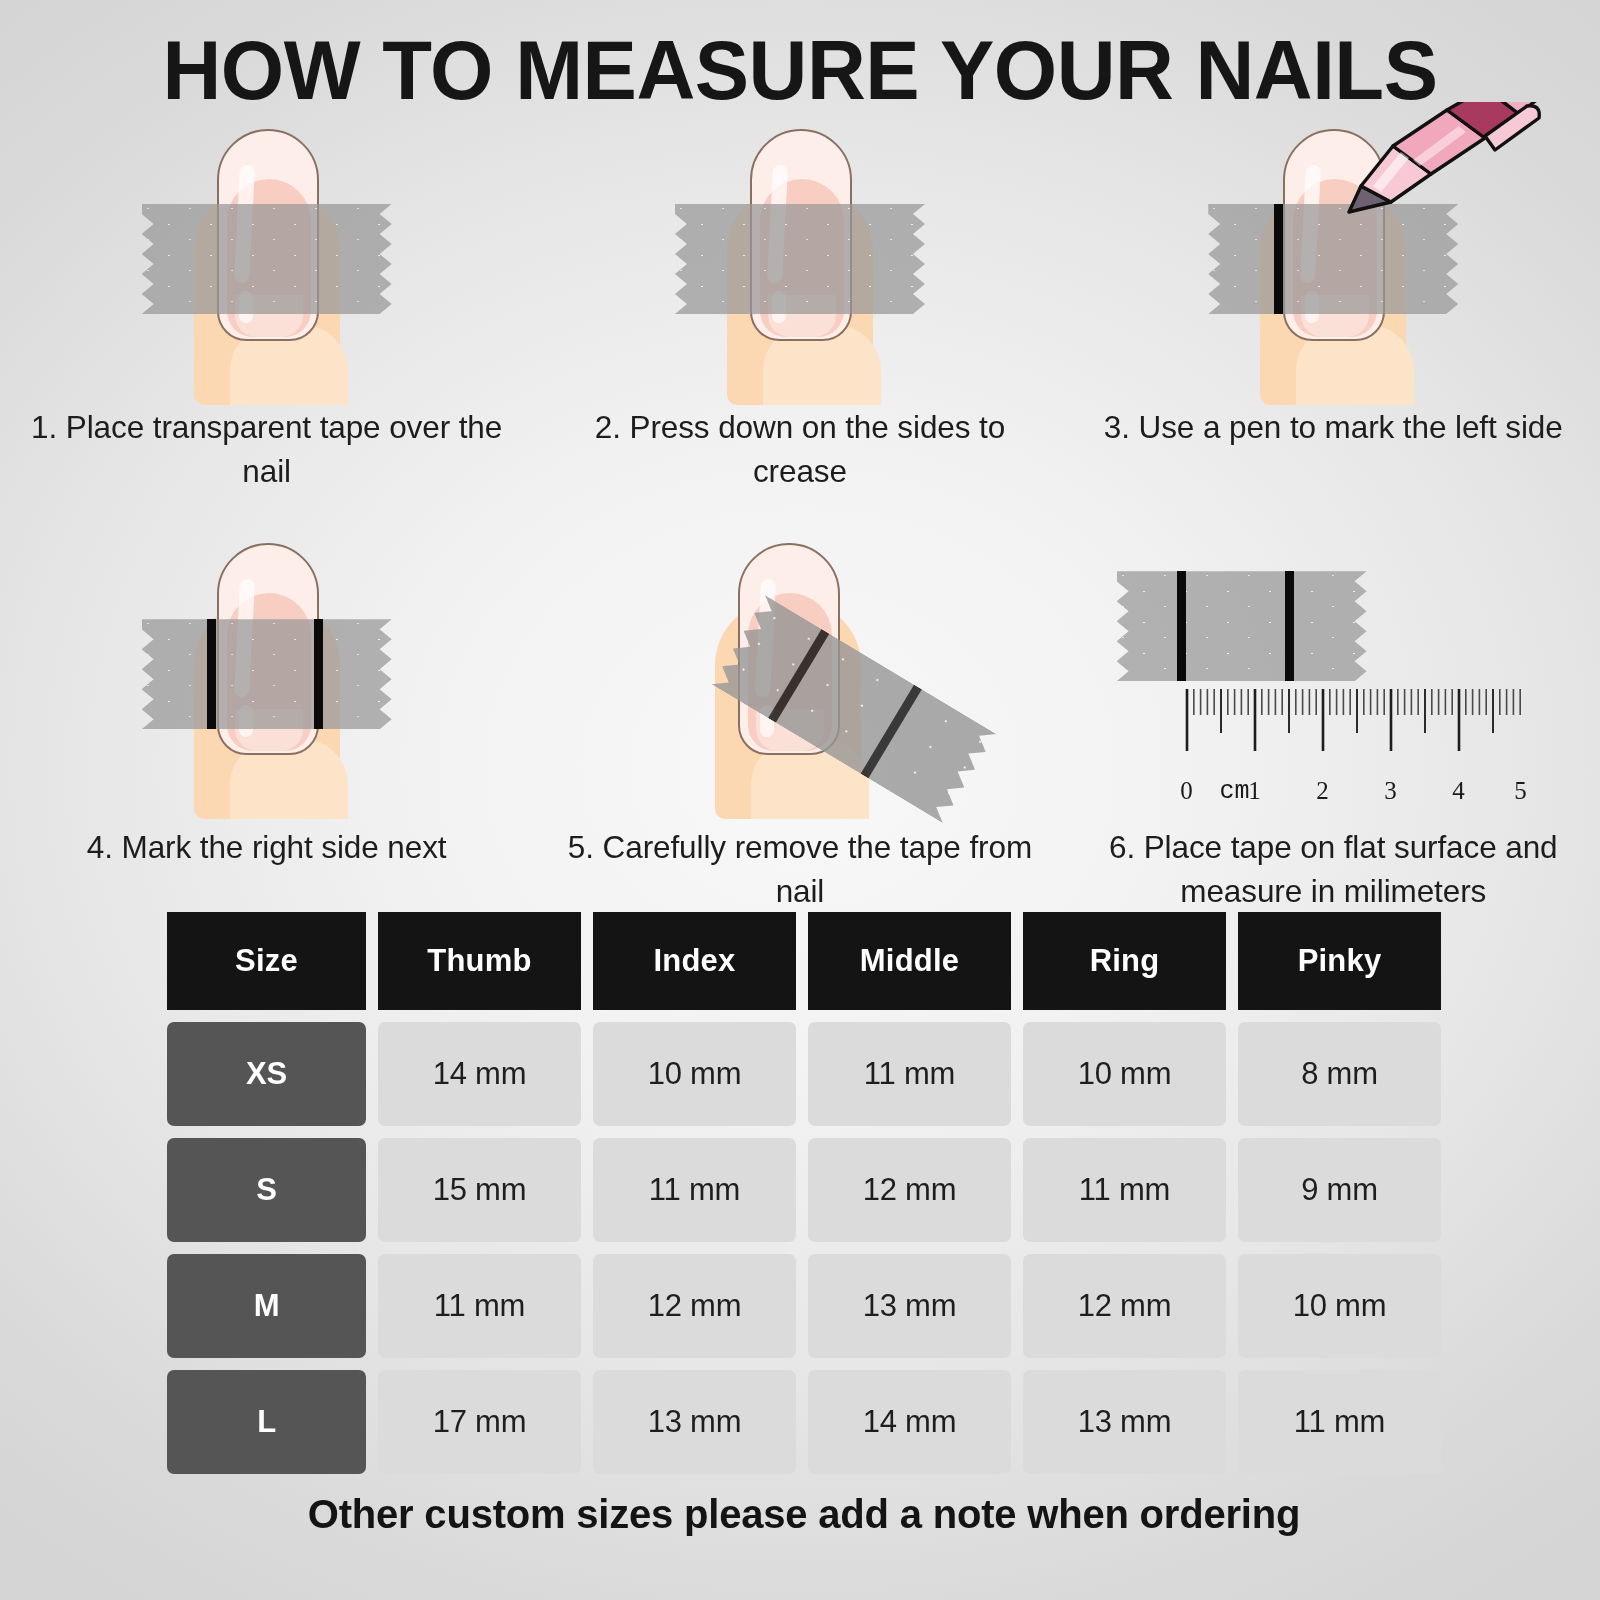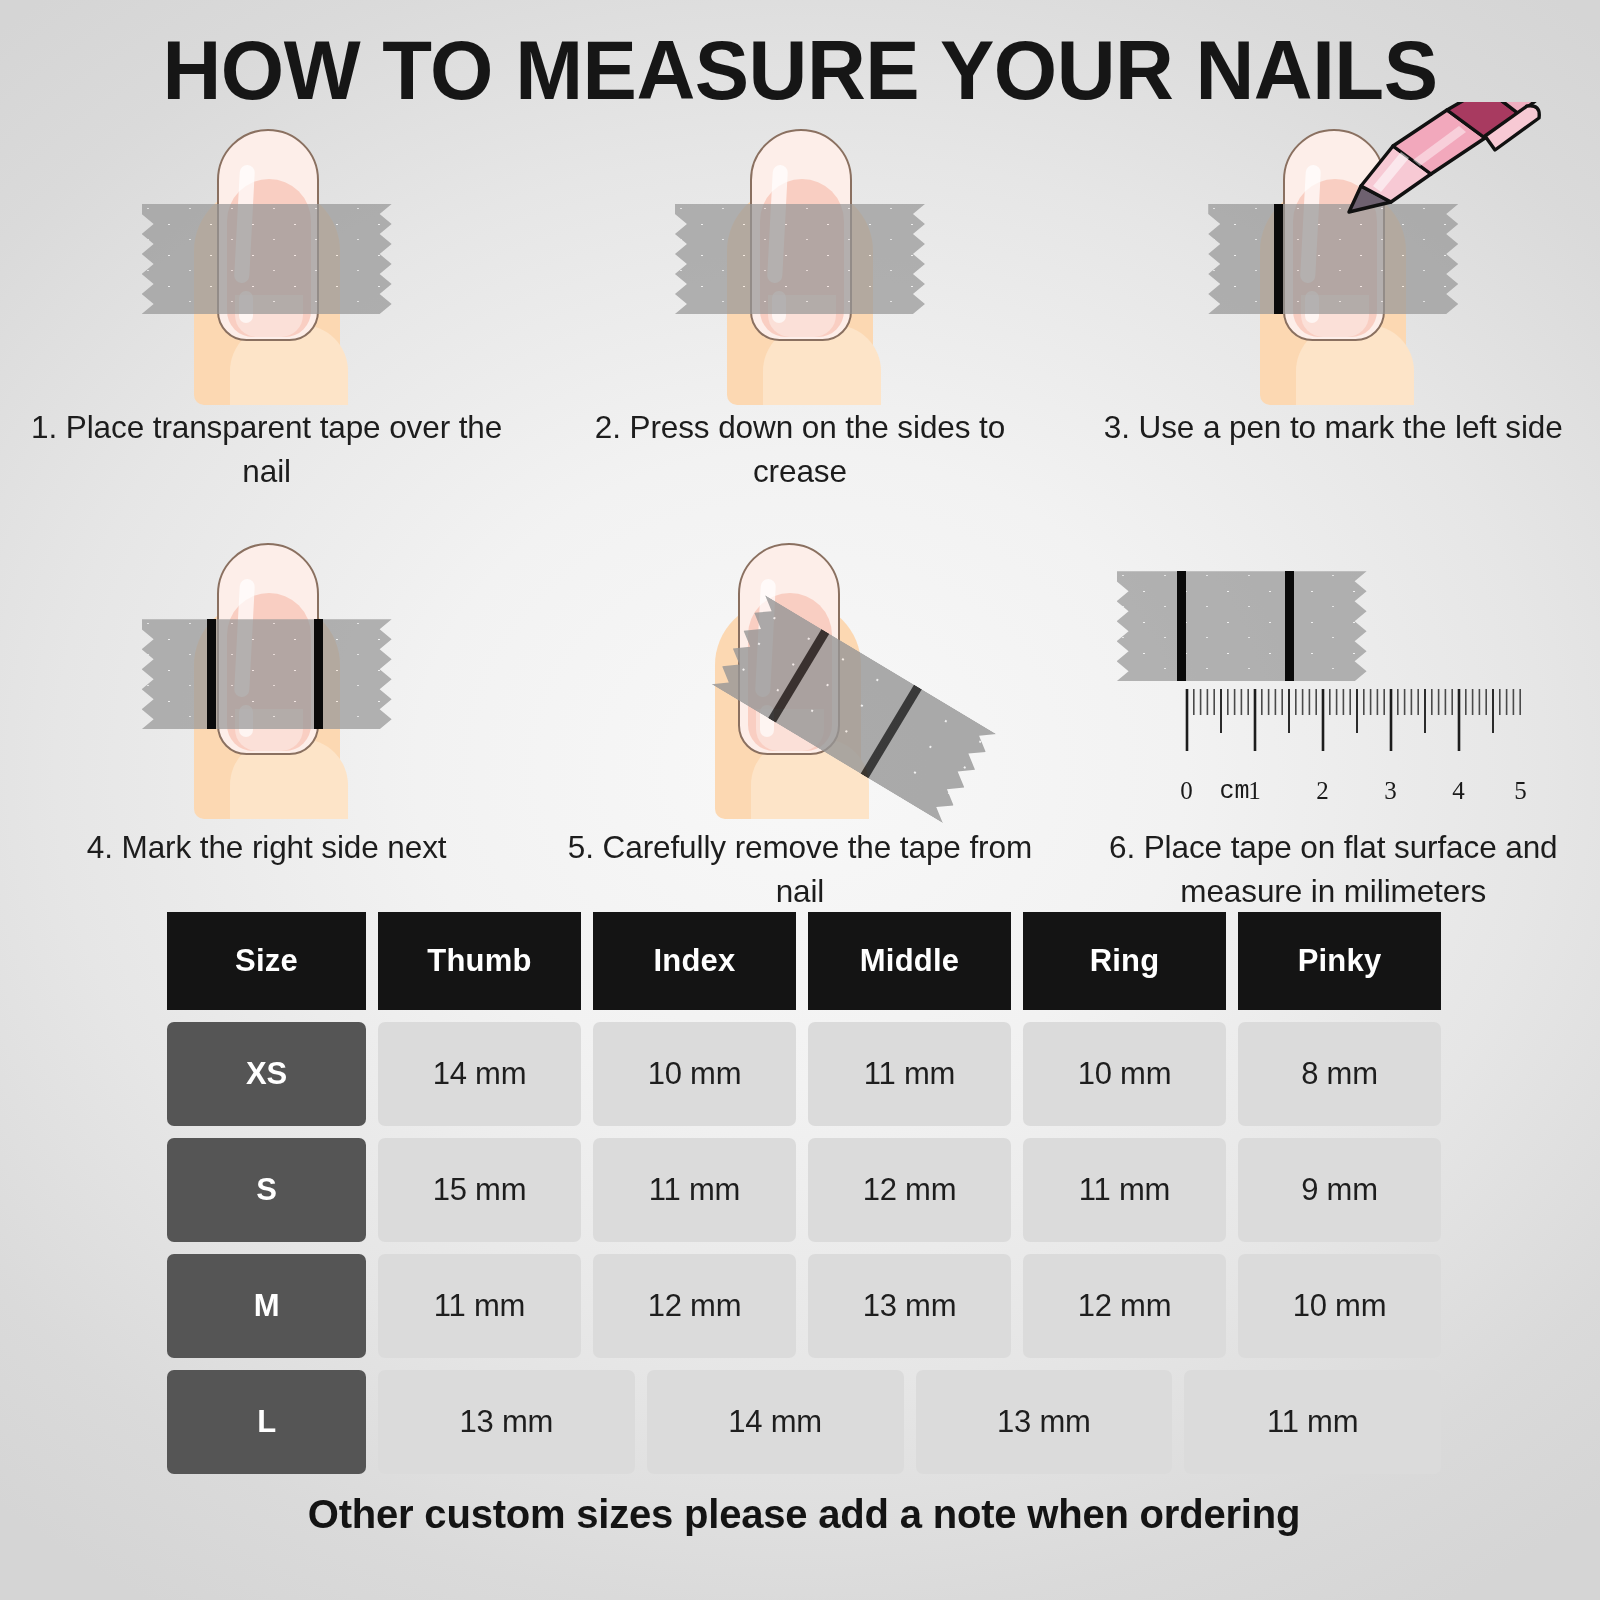--- a/index.html
+++ b/index.html
@@ -423,20 +423,21 @@
     <div class="td size c0">M</div>
     <div class="td cN">11 mm</div>
     <div class="td cN">12 mm</div>
     <div class="td cN">13 mm</div>
     <div class="td cN">12 mm</div>
     <div class="td cN">10 mm</div>
   </div>
 
   <div class="trow">
     <div class="td size c0">L</div>
+    <div class="td cN">17 mm</div>
     <div class="td cN">13 mm</div>
     <div class="td cN">14 mm</div>
     <div class="td cN">13 mm</div>
     <div class="td cN">11 mm</div>
   </div>
 </div>
 
 <div class="footer">Other custom sizes please add a note when ordering</div>
 
 </body></html>

